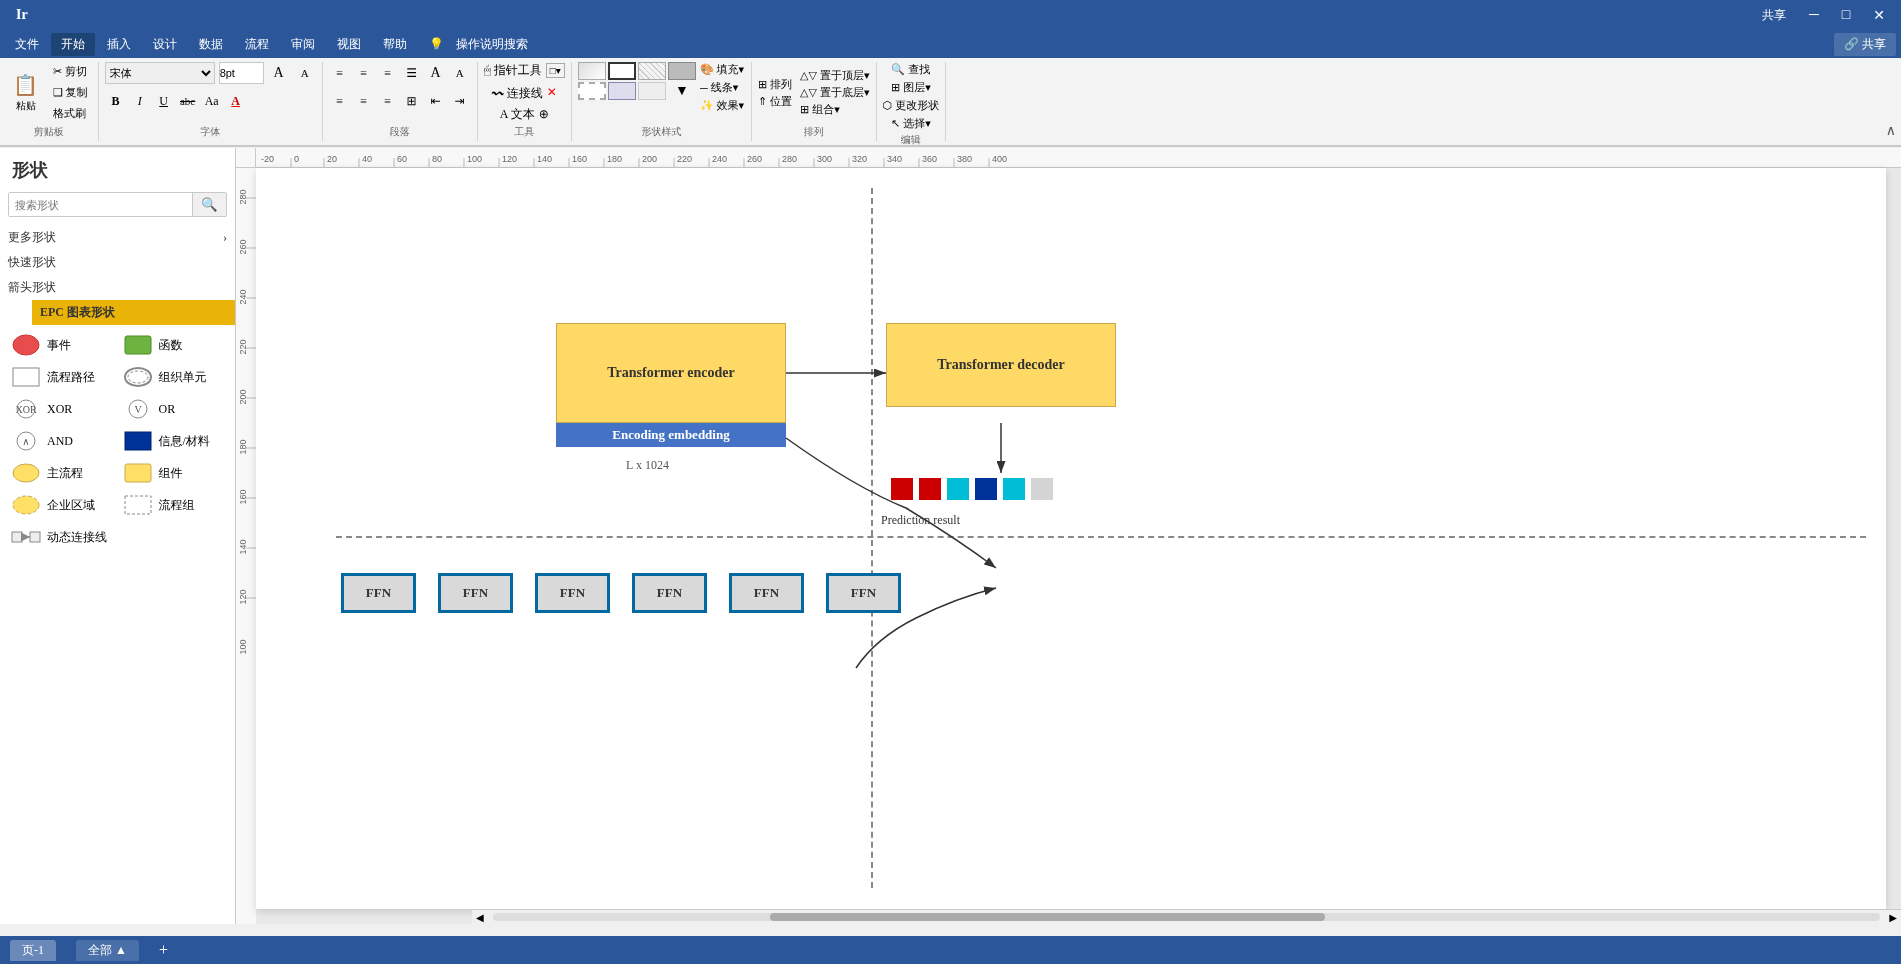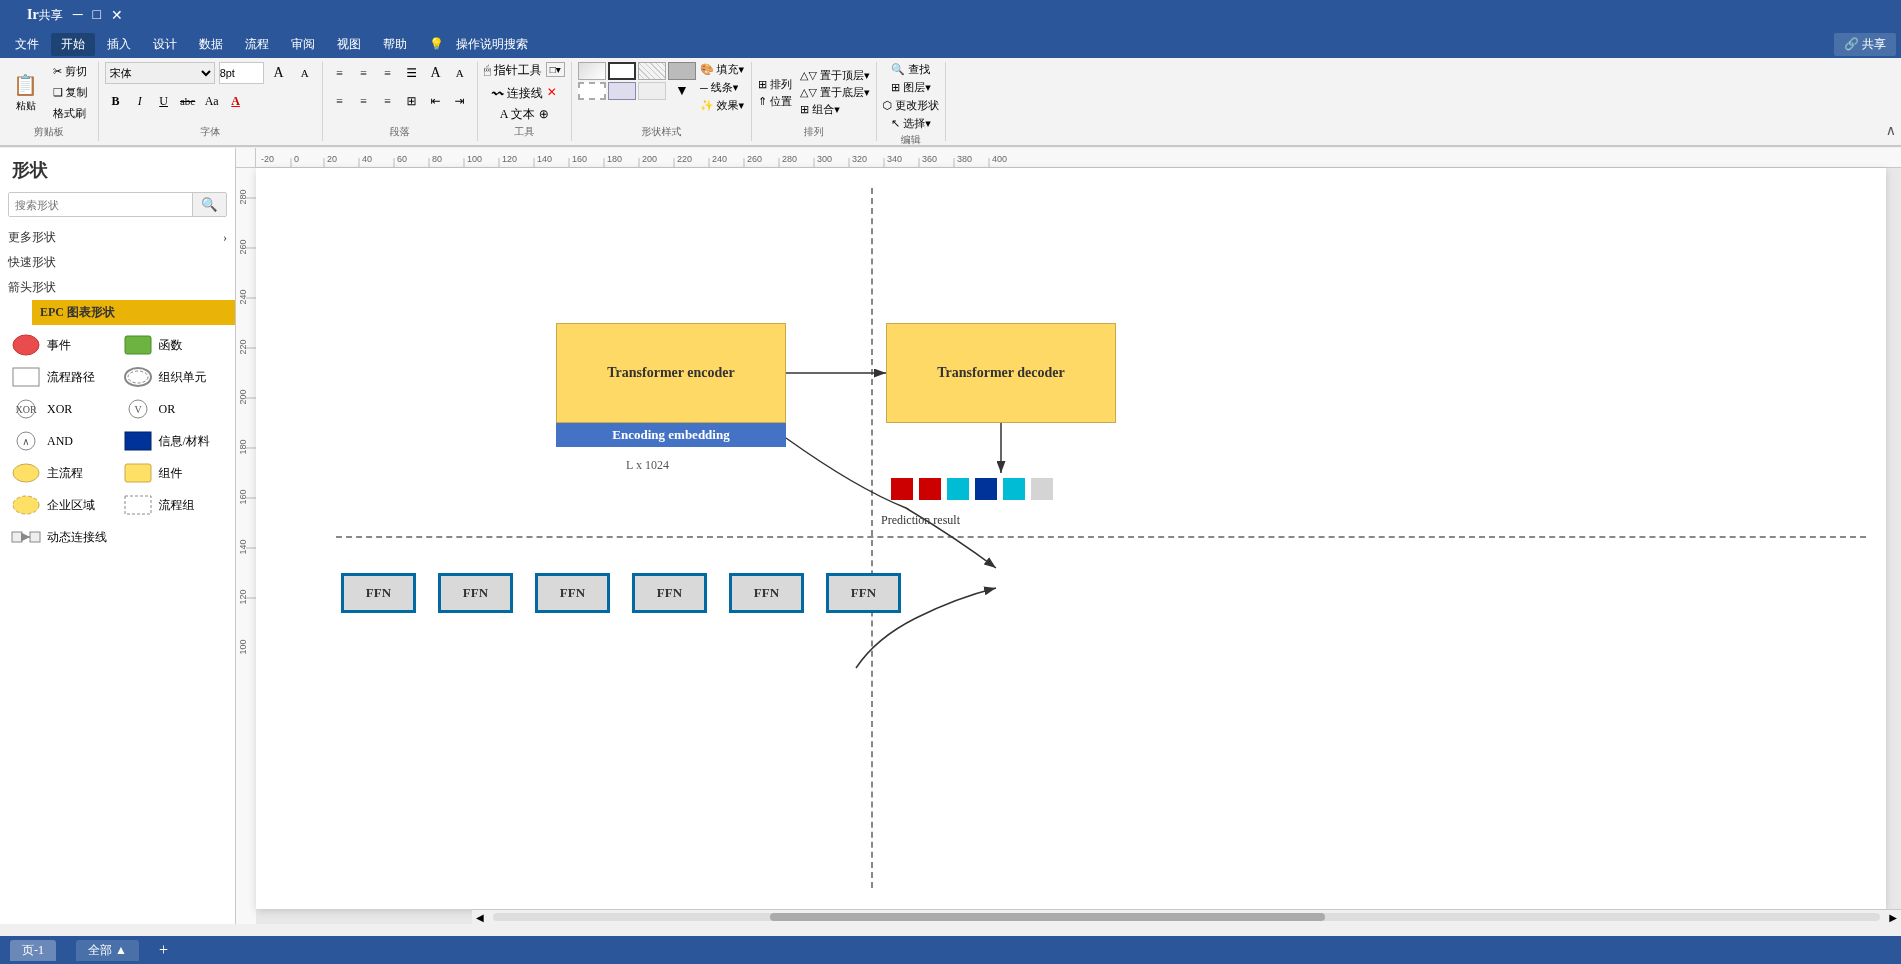--- a/index.html
+++ b/index.html
@@ -4,22 +4,22 @@
   <style>
     * { box-sizing: border-box; margin: 0; padding: 0; }
     body { font-family: '宋体', SimSun, serif; font-size: 12px; background: #f0f0f0; overflow: hidden; width: 1901px; height: 964px; }
 
     
     #titlebar {
       height: 30px;
       background: #2b579a;
       display: flex;
       align-items: center;
-      justify-content: flex-start;
-      padding: 0 27px;
+      justify-content: space-between;
+      padding: 0 16px;
       color: white;
     }
 
     
     #menubar {
       height: 28px;
       background: #2b579a;
       display: flex;
       align-items: center;
       padding: 0 5px;
@@ -298,21 +298,21 @@
       font-size: 12px;
       color: #555;
     }
 
     
     .decoder-box {
       position: absolute;
       top: 155px;
       left: 630px;
       width: 230px;
-      height: 100px;
+      height: 84px;
       background: #ffd966;
       border: 1px solid #c9a84c;
       display: flex;
       align-items: center;
       justify-content: center;
       font-weight: bold;
       font-size: 14px;
       color: #333;
     }
 
@@ -438,21 +438,21 @@
       border-radius: 3px 3px 0 0;
     }
     .status-tab.active { background: rgba(255,255,255,0.3); }
     .status-add { font-size: 16px; cursor: pointer; }
   </style>
 </head>
 <body>
 
 <div id="titlebar">
   <div style="color:white; font-size:14px; font-weight:bold;">Ir</div>
-  <div style="display:flex; align-items:center; gap:10px;">
+  <div style="display:flex; align-items:center; gap:23px;">
     <span style="color:white; font-size:12px; cursor:pointer;">共享</span>
     <span style="color:white; cursor:pointer; font-size:14px;">─</span>
     <span style="color:white; cursor:pointer; font-size:14px;">□</span>
     <span style="color:white; cursor:pointer; font-size:14px;">✕</span>
   </div>
 </div>
 
 <div id="menubar">
   <span class="menu-item">文件</span>
   <span class="menu-item active">开始</span>
@@ -526,21 +526,21 @@
           <span class="fmt-btn">⊞</span>
           <span class="fmt-btn">⇤</span>
           <span class="fmt-btn">⇥</span>
         </div>
       </div>
       <div class="ribbon-group-label">段落</div>
     </div>
 
     <div class="ribbon-group">
       <div class="ribbon-group-content" style="flex-direction:column; gap:4px;">
-        <div style="display:flex; align-items:flex-start; gap:4px;">
+        <div style="display:flex; align-items:center; gap:4px;">
           <span style="cursor:pointer; font-size:12px;">🖱 指针工具</span>
           <span style="font-size:10px; border:1px solid #aaa; padding:1px 3px; cursor:pointer;">□▾</span>
         </div>
         <div style="display:flex; align-items:center; gap:4px;">
           <span style="cursor:pointer; font-size:12px;">〰 连接线</span>
           <span style="cursor:pointer; font-size:12px; color:red;">✕</span>
         </div>
         <div style="display:flex; align-items:center; gap:4px;">
           <span style="cursor:pointer; font-size:12px;">A 文本</span>
           <span style="cursor:pointer; font-size:12px;">⊕</span>

